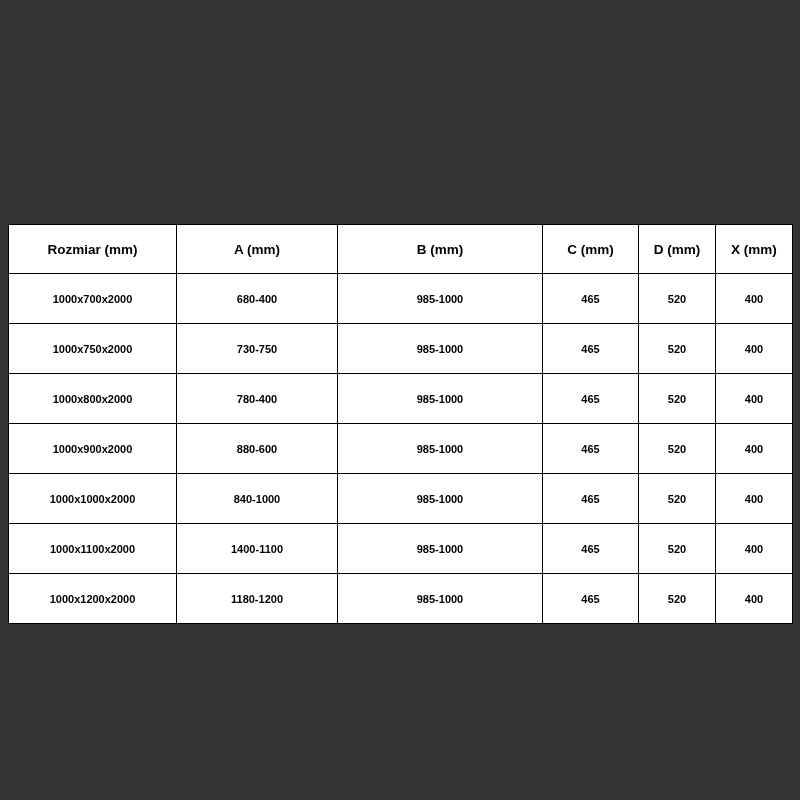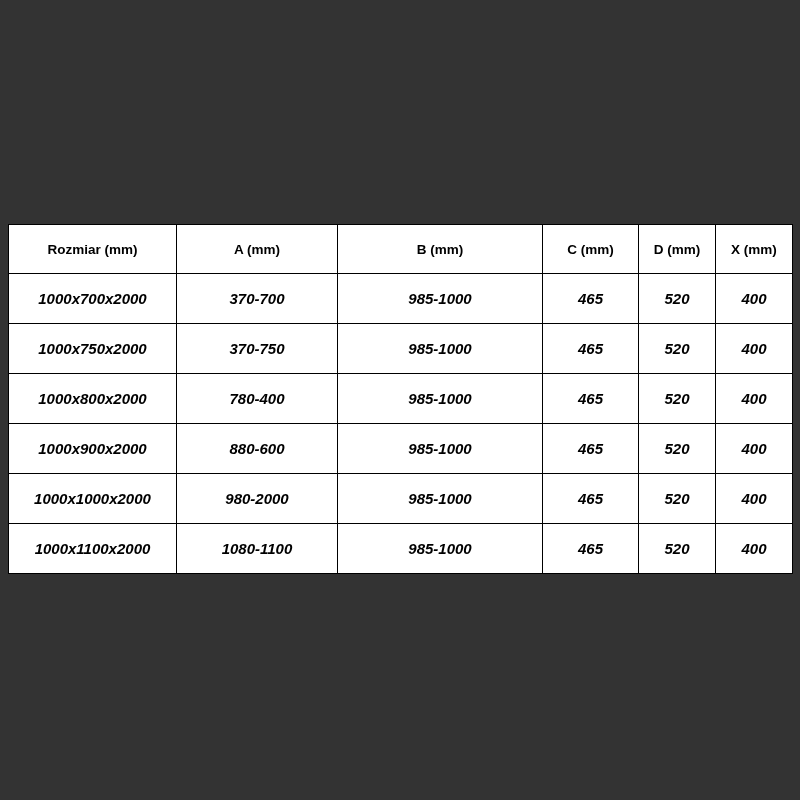--- a/index.html
+++ b/index.html
@@ -42,22 +42,21 @@
     padding: 8px 4px;
     box-sizing: border-box;
   }
   table.spec-table thead th {
     font-weight: bold;
     font-size: 13.5px;
     height: 49px;
   }
   table.spec-table tbody td {
     font-weight: bold;
-    font-size: 15px;
-    font-style: italic;
+    font-size: 11px;
   }
   
   col.c0 { width: 168px; }
   col.c1 { width: 161px; }
   col.c2 { width: 205px; }
   col.c3 { width: 96px; }
   col.c4 { width: 77px; }
   col.c5 { width: 77px; }
 </style>
 </head>
@@ -80,29 +79,29 @@
           <th>A (mm)</th>
           <th>B (mm)</th>
           <th>C (mm)</th>
           <th>D (mm)</th>
           <th>X (mm)</th>
         </tr>
       </thead>
       <tbody>
         <tr>
           <td>1000x700x2000</td>
-          <td>370-700</td>
+          <td>680-400</td>
           <td>985-1000</td>
           <td>465</td>
           <td>520</td>
           <td>400</td>
         </tr>
         <tr>
           <td>1000x750x2000</td>
-          <td>370-750</td>
+          <td>730-750</td>
           <td>985-1000</td>
           <td>465</td>
           <td>520</td>
           <td>400</td>
         </tr>
         <tr>
           <td>1000x800x2000</td>
           <td>780-400</td>
           <td>985-1000</td>
           <td>465</td>
@@ -112,29 +111,37 @@
         <tr>
           <td>1000x900x2000</td>
           <td>880-600</td>
           <td>985-1000</td>
           <td>465</td>
           <td>520</td>
           <td>400</td>
         </tr>
         <tr>
           <td>1000x1000x2000</td>
-          <td>980-2000</td>
+          <td>840-1000</td>
           <td>985-1000</td>
           <td>465</td>
           <td>520</td>
           <td>400</td>
         </tr>
         <tr>
           <td>1000x1100x2000</td>
-          <td>1080-1100</td>
+          <td>1400-1100</td>
+          <td>985-1000</td>
+          <td>465</td>
+          <td>520</td>
+          <td>400</td>
+        </tr>
+        <tr>
+          <td>1000x1200x2000</td>
+          <td>1180-1200</td>
           <td>985-1000</td>
           <td>465</td>
           <td>520</td>
           <td>400</td>
         </tr>
       </tbody>
     </table>
   </div>
 </div>
 

